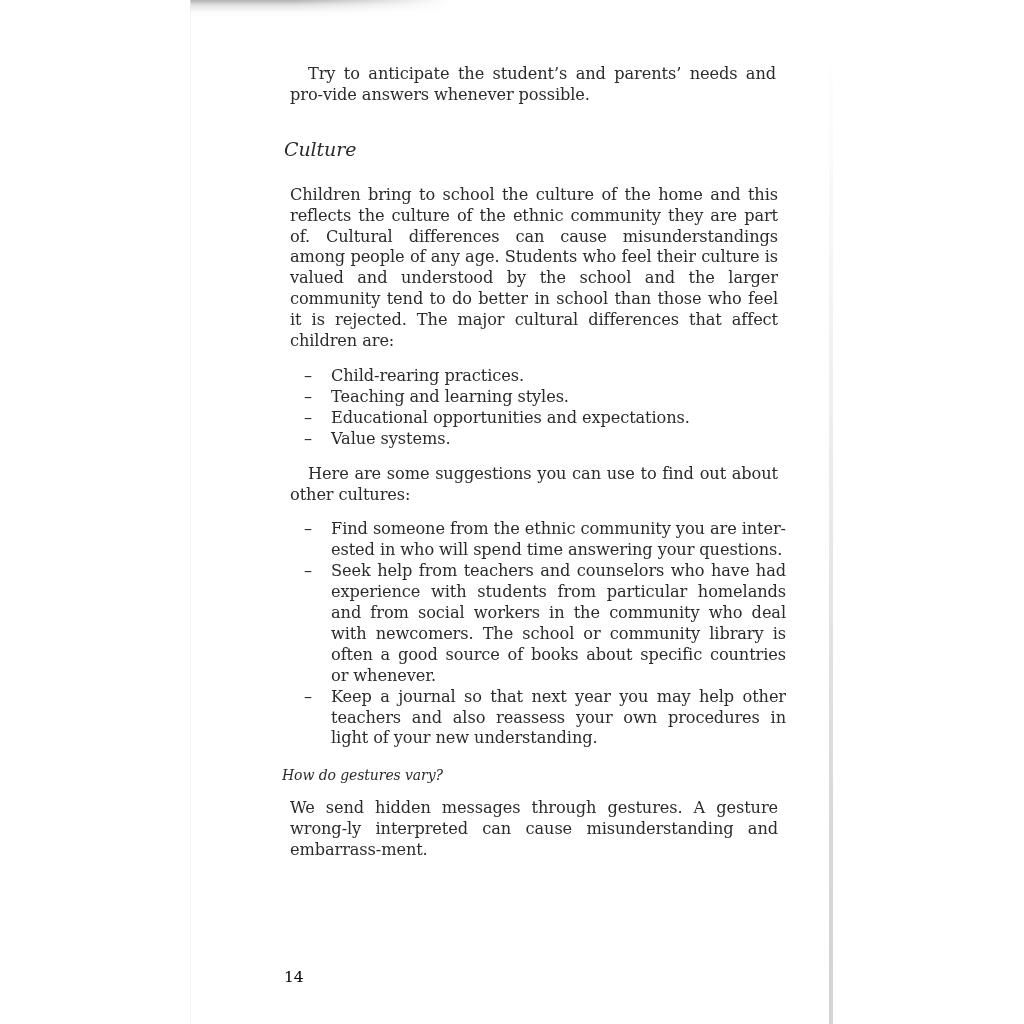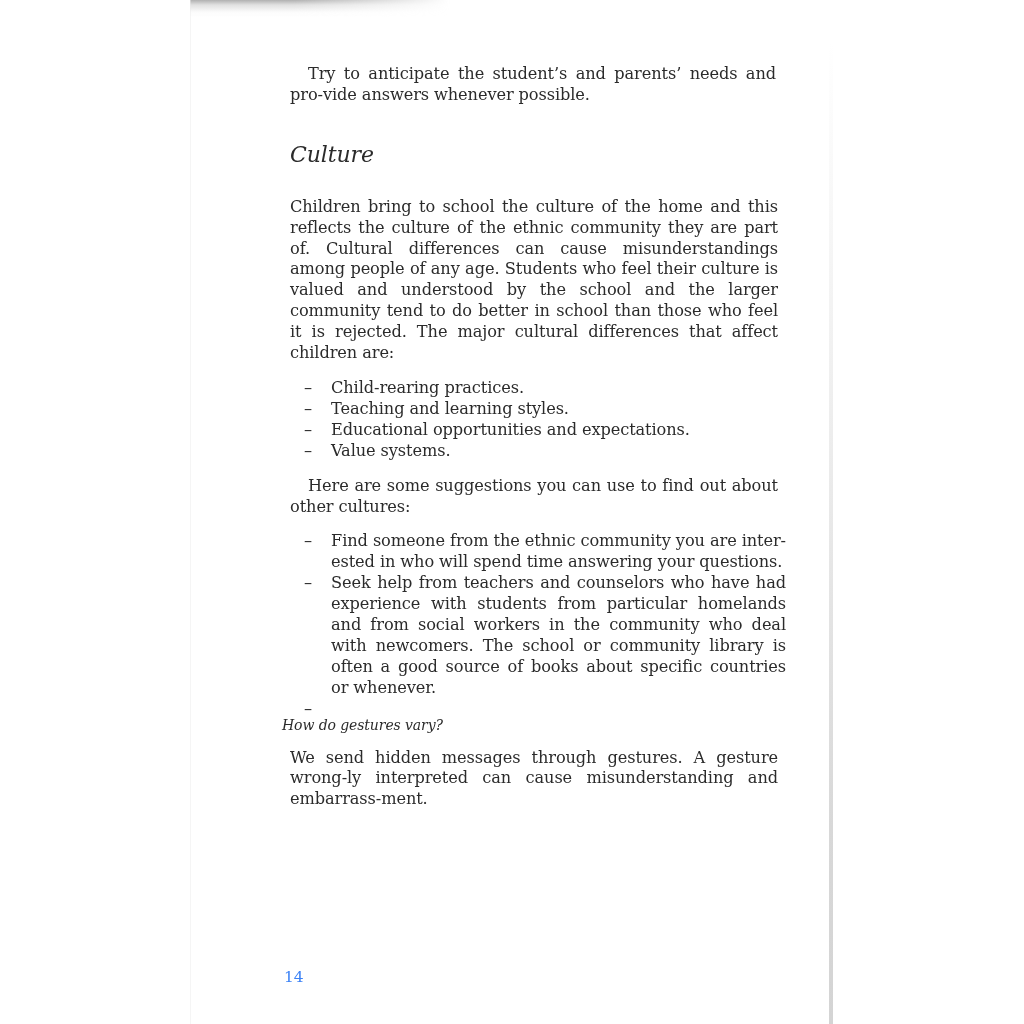--- a/index.html
+++ b/index.html
@@ -50,22 +50,22 @@
       line-height: 20.9px;
       letter-spacing: -0.1px;
     }
     p {
       margin: 8px;
       text-align: justify;
     }
     .indent { text-indent: 18px; }
     .heading {
       font-style: italic;
-      font-size: 22px;
-      margin: 8px;
+      font-size: 19px;
+      margin: 2px;
     }
     .subheading {
       font-style: italic;
       font-size: 14px;
       margin: 0;
     }
     ul.dash {
       list-style: none;
       margin: 0;
       padding: 0;
@@ -78,21 +78,21 @@
     ul.dash li .dash-mark {
       position: absolute;
       left: 22px;
       top: 0;
     }
     .page-number {
       position: absolute;
       left: 284px;
       top: 968px;
       font-size: 15.5px;
-      color: #3b82f6;
+      color: #000000;
     }
   </style>
 </head>
 <body>
 
 <div class="page">
   <div class="top-shadow"></div>
   <div class="left-edge"></div>
   <div class="right-edge"></div>
 
@@ -113,21 +113,21 @@
       <li><span class="dash-mark">–</span><span>Value systems.</span></li>
     </ul>
 
     <div style="height:6px"></div>
     <p class="indent">Here are some suggestions you can use to find out about other cultures:</p>
 
     <div style="height:6px"></div>
     <ul class="dash">
       <li><span class="dash-mark">–</span><span>Find someone from the ethnic community you are inter-ested in who will spend time answering your questions.</span></li>
       <li><span class="dash-mark">–</span><span>Seek help from teachers and counselors who have had experience with students from particular homelands and from social workers in the community who deal with newcomers. The school or community library is often a good source of books about specific countries or whenever.</span></li>
-      <li><span class="dash-mark">–</span></li>
+      <li><span class="dash-mark">–</span><span>Keep a journal so that next year you may help other teachers and also reassess your own procedures in light of your new understanding.</span></li>
     </ul>
 
     <div style="height:6px"></div>
 
     <div style="height:10px"></div>
     <p class="subheading">How do gestures vary?</p>
 
     <div style="height:4px"></div>
     <p>We send hidden messages through gestures. A gesture wrong-ly interpreted can cause misunderstanding and embarrass-ment.</p>
   </div>

